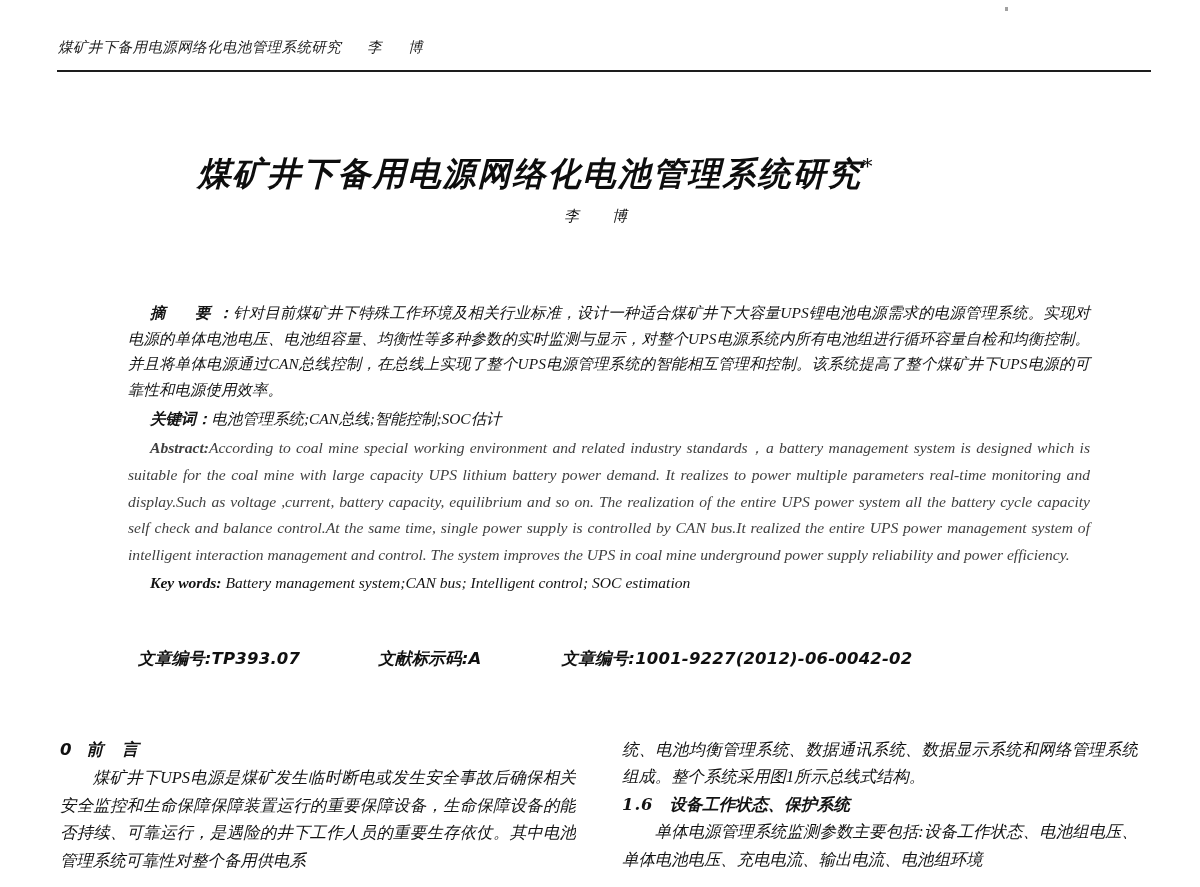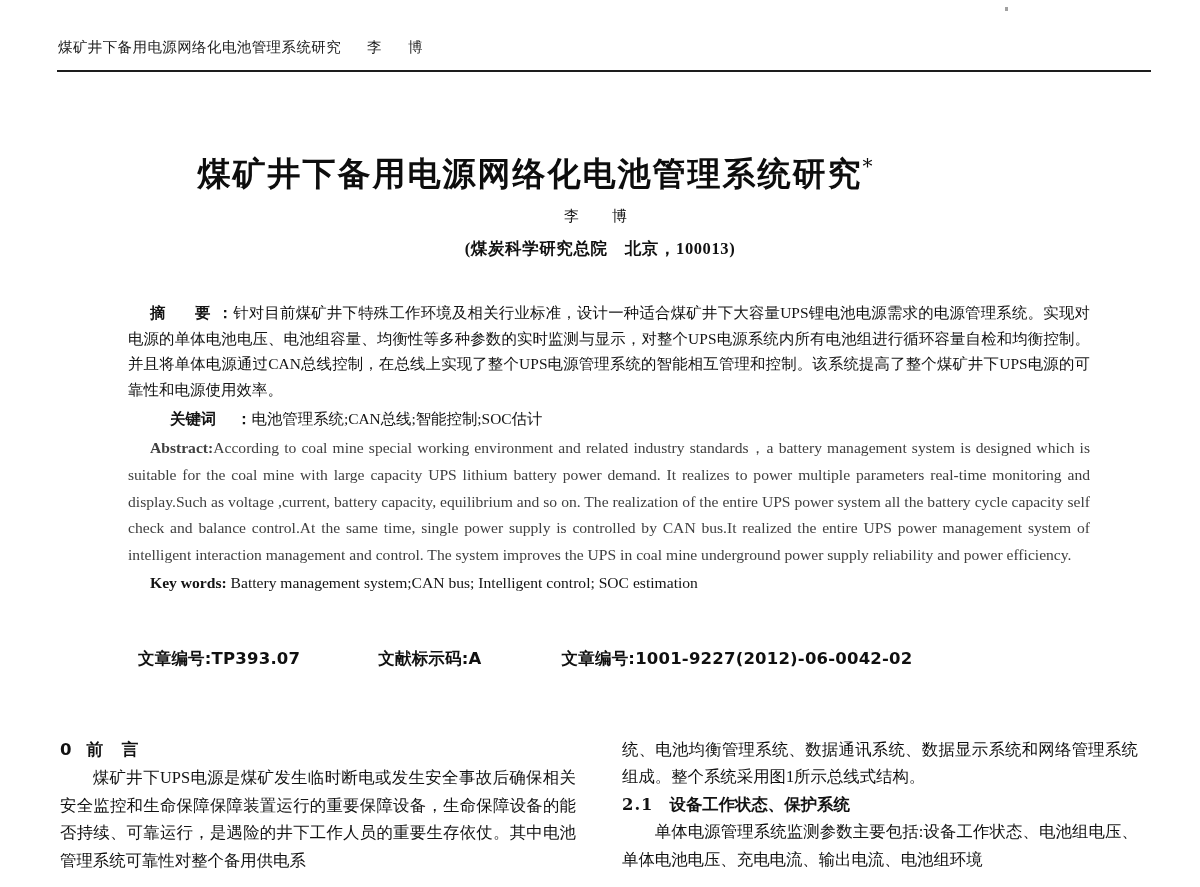--- a/index.html
+++ b/index.html
@@ -13,20 +13,21 @@
     overflow: hidden;
     font-family: "Liberation Serif", "DejaVu Serif", serif;
     color: #111111;
     position: relative;
   }
   .page {
     position: relative;
     width: 1200px;
     height: 887px;
     box-sizing: border-box;
+    font-style: italic;
   }
 
   
   .running-header {
     position: absolute;
     left: 58px;
     top: 38px;
     width: 1092px;
     font-size: 14.5px;
     letter-spacing: 0.4px;
@@ -120,21 +121,21 @@
   }
   .abs-cn .lbl-colon { font-weight: 700; letter-spacing: 0; }
 
   .kw-cn {
     margin-top: 4px;
     font-size: 15.4px;
     line-height: 25px;
     padding-left: 22px;
     color: #131313;
   }
-  .kw-cn .lbl { font-weight: 700; margin-left: 20px; }
+  .kw-cn .lbl { font-weight: 700; }
 
   .abs-en {
     margin-top: 4px;
     font-size: 15.6px;
     line-height: 26.6px;
     text-align: justify;
     color: #404040;
     font-family: "Liberation Serif", "DejaVu Serif", serif;
   }
   .abs-en .lbl {
@@ -210,21 +211,20 @@
 
   <div class="scan-speck"></div>
 
   <div class="running-header">
     <span>煤矿井下备用电源网络化电池管理系统研究</span><span class="rh-author">李　博</span>
   </div>
   <div class="header-rule"></div>
 
   <h1 class="title"><span>煤矿井下备用电源网络化电池管理系统研究</span><span class="star">*</span></h1>
   <div class="author">李　博</div>
-  <div class="affiliation">(煤炭科学研究总院　北京，100013)</div>
 
   <div class="abs-block">
 
     <div class="abs-cn"><span class="lbl">摘　要</span><span class="lbl-colon">：</span><span>针对目前煤矿井下特殊工作环境及相关行业标准，设计一种适合煤矿井下大容量UPS锂电池电源需求的电源管理系统。实现对电源的单体电池电压、电池组容量、均衡性等多种参数的实时监测与显示，对整个UPS电源系统内所有电池组进行循环容量自检和均衡控制。并且将单体电源通过CAN总线控制，在总线上实现了整个UPS电源管理系统的智能相互管理和控制。该系统提高了整个煤矿井下UPS电源的可靠性和电源使用效率。</span></div>
 
     <div class="kw-cn"><span class="lbl">关键词</span><span class="lbl">：</span><span>电池管理系统;CAN总线;智能控制;SOC估计</span></div>
 
     <div class="abs-en"><span class="lbl">Abstract:</span><span>According to coal mine special working environment and related industry standards，a battery management system is designed which is suitable for the coal mine with large capacity UPS lithium battery power demand. It realizes to power multiple parameters real-time monitoring and display.Such as voltage ,current, battery capacity, equilibrium and so on. The realization of the entire UPS power system all the battery cycle capacity self check and balance control.At the same time, single power supply is controlled by CAN bus.It realized the entire UPS power management system of intelligent interaction management and control. The system improves the UPS in coal mine underground power supply reliability and power efficiency.</span></div>
 
     <div class="kw-en"><span class="lbl">Key words:</span>&nbsp;<span>Battery management system;CAN bus; Intelligent control; SOC estimation</span></div>
@@ -233,17 +233,17 @@
 
   <div class="clsrow"><span class="seg-1"><span>文章编号:</span><span>TP393.07</span></span><span class="seg-2"><span>文献标示码:</span><span>A</span></span><span class="seg-3"><span>文章编号:</span><span>1001-9227(2012)-06-0042-02</span></span></div>
 
   <div class="col col-left">
     <div class="sec-h"><span class="num">0</span><span>前　言</span></div>
     <p class="para">煤矿井下UPS电源是煤矿发生临时断电或发生安全事故后确保相关安全监控和生命保障保障装置运行的重要保障设备，生命保障设备的能否持续、可靠运行，是遇险的井下工作人员的重要生存依仗。其中电池管理系统可靠性对整个备用供电系</p>
   </div>
 
   <div class="col col-right">
     <p class="para noindent">统、电池均衡管理系统、数据通讯系统、数据显示系统和网络管理系统组成。整个系统采用图1所示总线式结构。</p>
-    <div class="sec-h-sub"><span class="num">2.1</span><span>设备工作状态、保护系统</span></div>
+    <div class="sec-h-sub"><span class="num">1.6</span><span>设备工作状态、保护系统</span></div>
     <p class="para">单体电源管理系统监测参数主要包括:设备工作状态、电池组电压、单体电池电压、充电电流、输出电流、电池组环境</p>
   </div>
 
 </div>
 
 </body></html>

